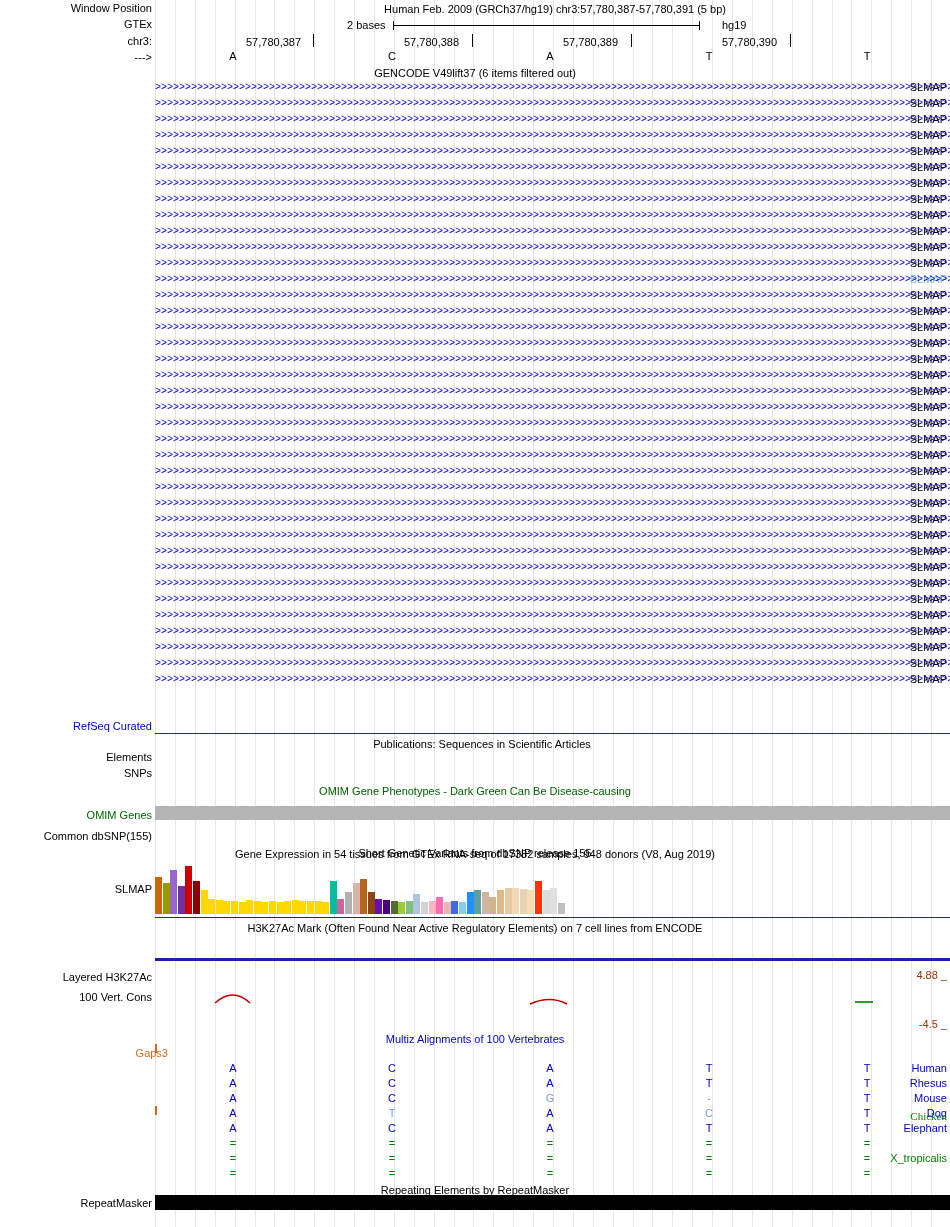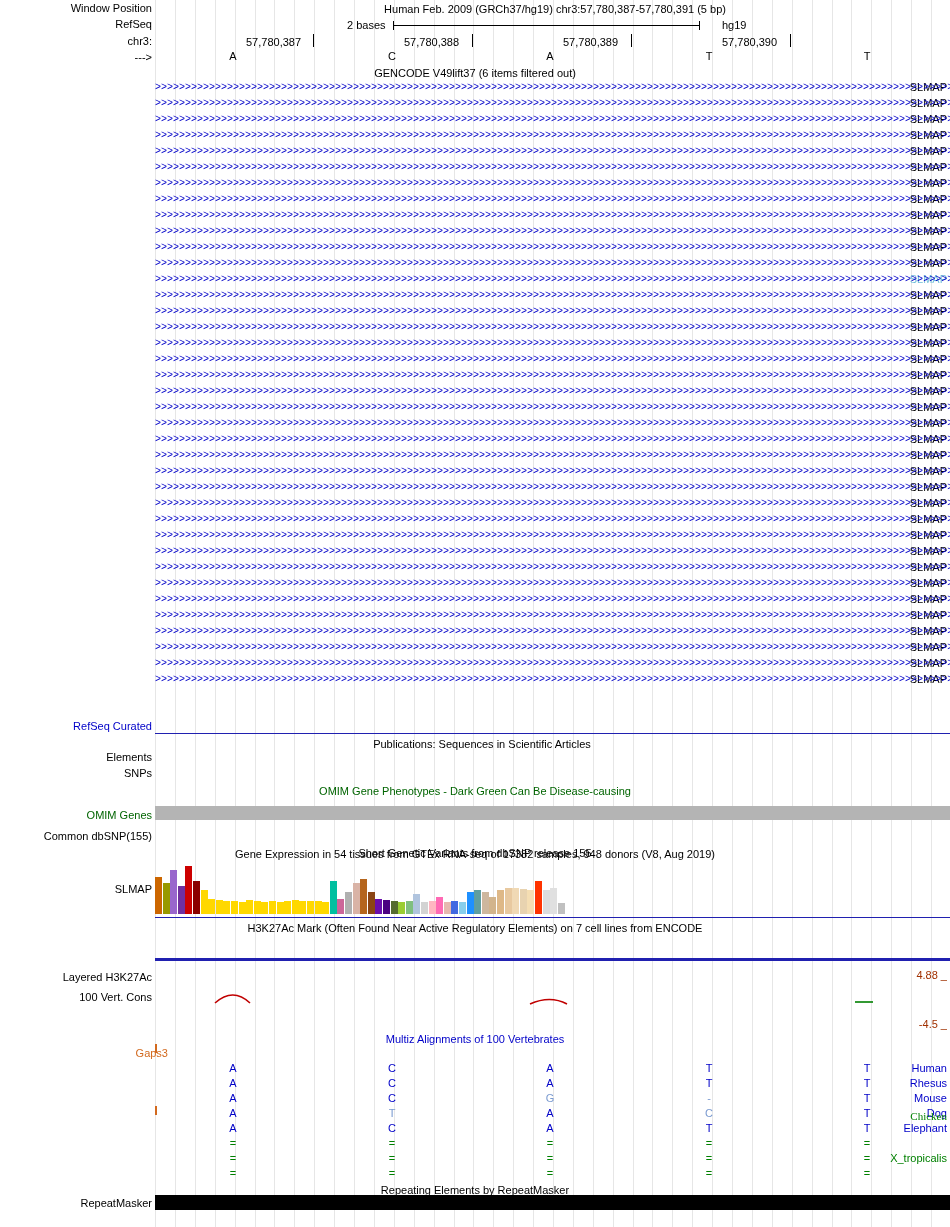--- a/index.html
+++ b/index.html
@@ -219,21 +219,21 @@
       <div class="gridline" style="left: 756px;"></div>
       <div class="gridline" style="left: 776px;"></div>
     </div>
 
   <div class="hdrrow" style="top:3px;">
     <span class="lbl" style="left:0; width:152px; top:0;">Window Position</span>
     <span class="center" style="left:340px; width:430px; top:0;">Human Feb. 2009 (GRCh37/hg19)   chr3:57,780,387-57,780,391 (5 bp)</span>
   </div>
 
   <div class="hdrrow" style="top:19px;">
-    <span class="lbl" style="left:0; width:152px; top:0;">RefSeq</span>
+    <span class="lbl" style="left:0; width:152px; top:0;">GTEx</span>
     <span style="position:absolute; left:347px; top:0;">2 bases</span>
     <span style="position:absolute; left:722px; top:0;">hg19</span>
   </div>
 
   <div class="rulerline" style="left:393px; top:25px; width:307px;"></div>
   <div class="tick" style="left:393px; top:21px; height:9px;"></div>
   <div class="tick" style="left:699px; top:21px; height:9px;"></div>
 
   <div class="hdrrow" style="top:36px;">
     <span class="lbl" style="left:0; width:152px; top:0;">chr3:</span>

